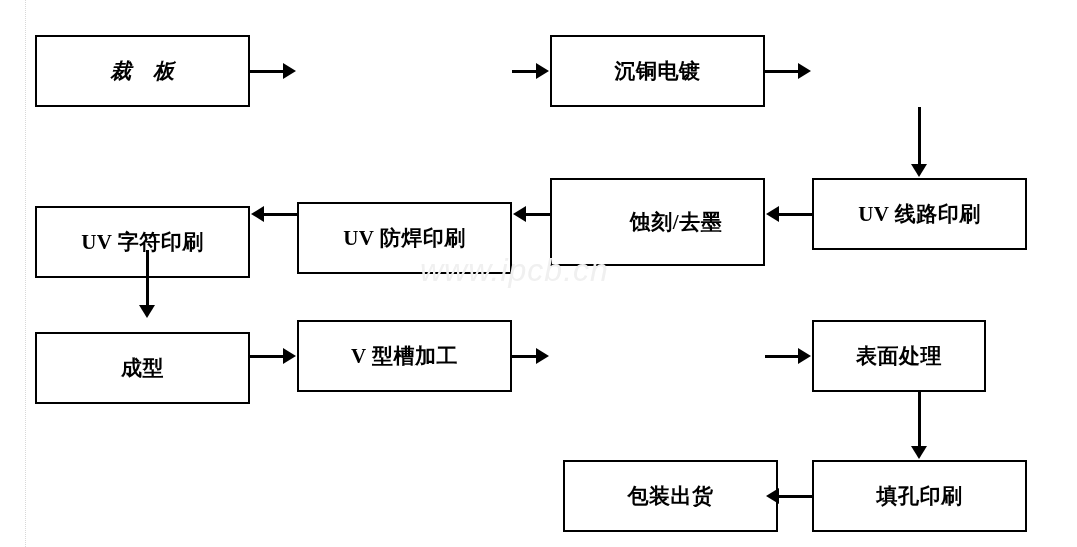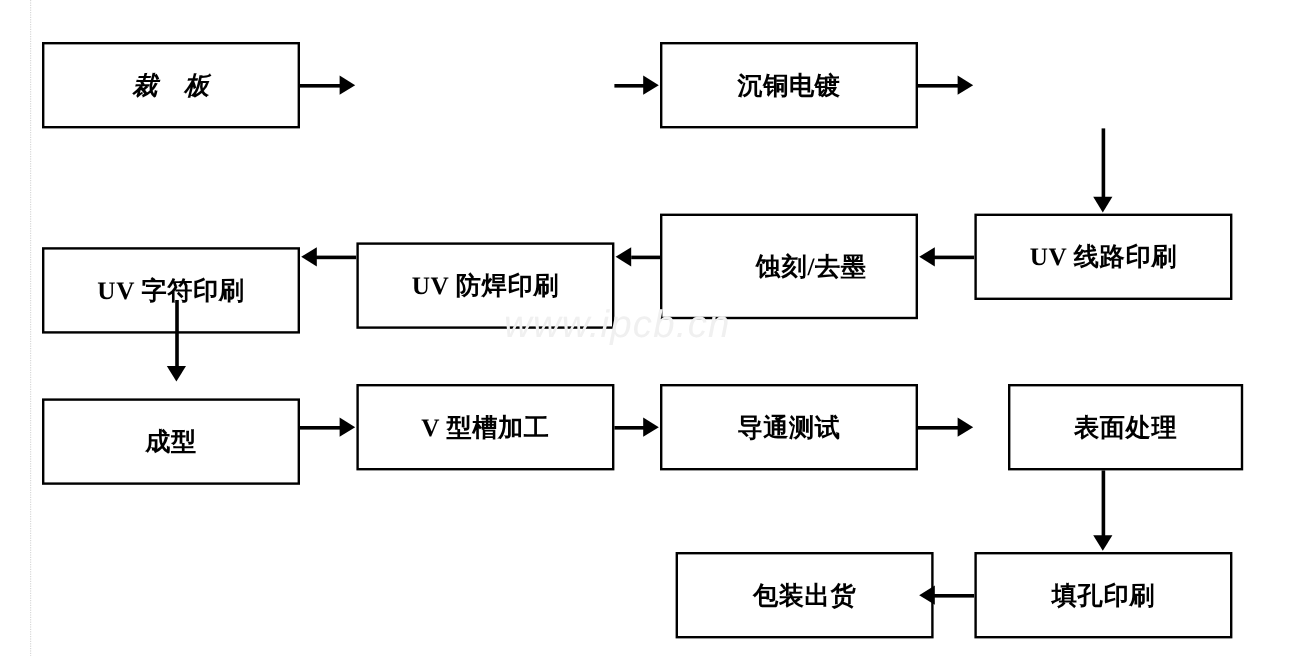--- a/index.html
+++ b/index.html
@@ -184,30 +184,27 @@
 
   <div class="node" style="left:297px; top:320px; width:215px; height:72px;justify-content:center;">
     <span class="node-label">V 型槽加工</span>
   </div>
 
   <div class="conn">
     <div class="conn-line-h" style="left:512px; top:355px; width:25px;"></div>
     <div class="arrow-right" style="left:536px; top:348px;"></div>
   </div>
 
-  <div class="node" style="left:550px; top:320px; width:215px; height:72px;">
-    <span class="node-label">导通测试</span>
-  </div>
 
   <div class="conn">
     <div class="conn-line-h" style="left:765px; top:355px; width:34px;"></div>
     <div class="arrow-right" style="left:798px; top:348px;"></div>
   </div>
 
-  <div class="node" style="left:812px; top:320px; width:196px; height:72px;margin-left:28px;">
+  <div class="node" style="left:812px; top:320px; width:174px; height:72px;">
     <span class="node-label">表面处理</span>
   </div>
 
   <div class="conn">
     <div class="conn-line-v" style="left:918px; top:392px; height:55px;"></div>
     <div class="arrow-down" style="left:911px; top:446px;"></div>
   </div>
 
   <div class="node" style="left:550px; top:460px; width:215px; height:72px;margin-left:13px;">
     <span class="node-label">包装出货</span>

